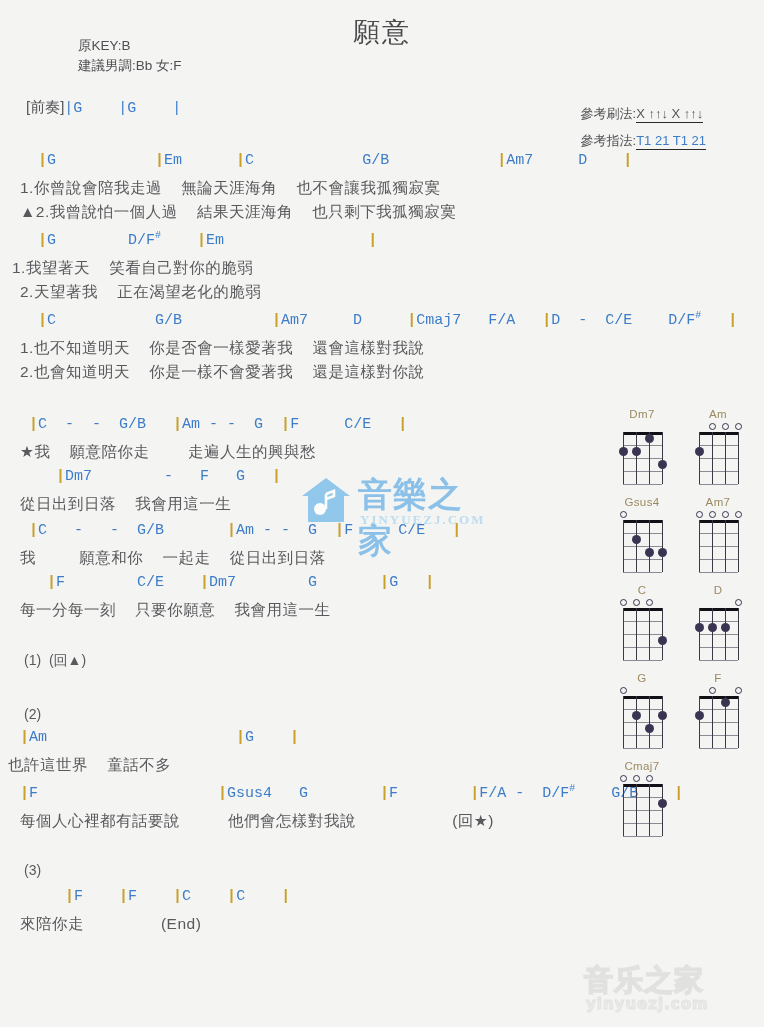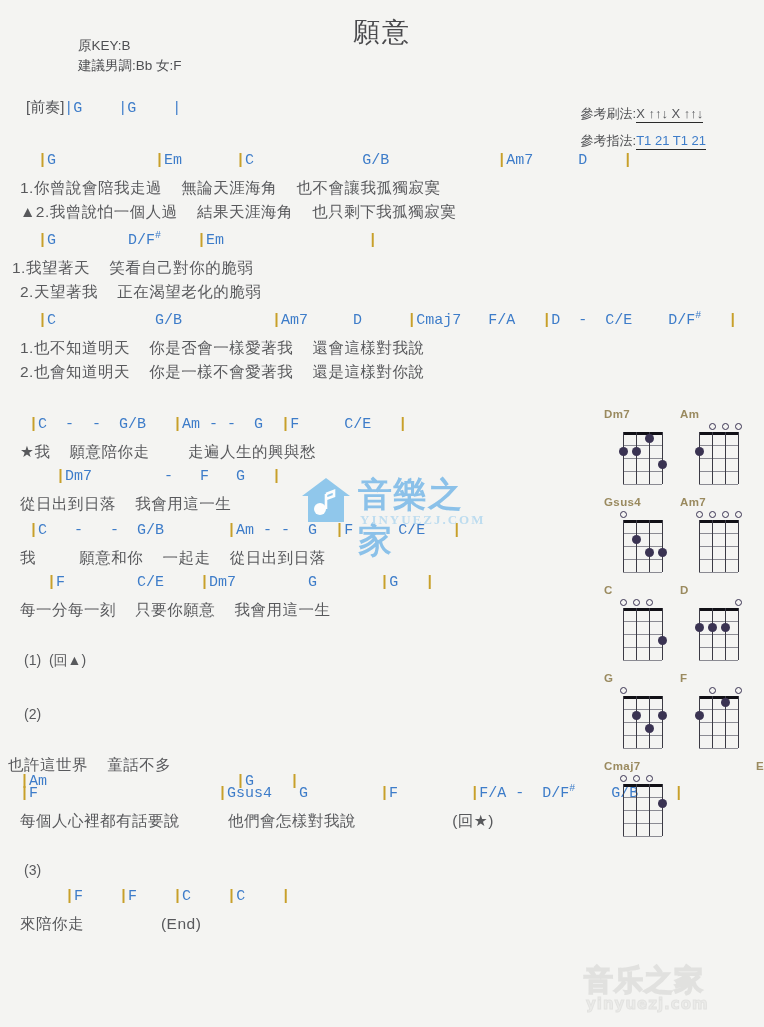--- a/index.html
+++ b/index.html
@@ -114,22 +114,23 @@
   }
   .diagram {
     position: relative;
     width: 76px;
     height: 88px;
   }
   .diagram.single { margin-left: 76px; }
   .dg-name {
     position: absolute;
     top: 0; left: 0; right: 0;
+    text-align: center;
     font-size: 11.5px;
-    font-weight: 700;
+    font-weight: 400;
     color: #9a8a5f;
     letter-spacing: 0.4px;
   }
   .dg-open-row {
     position: absolute;
     top: 15px; left: 0; right: 0;
     height: 9px;
   }
   .dg-open {
     position: absolute;
@@ -266,21 +267,21 @@
       <div class="line chordline" style="top: 416px; left: 20px;"> <span class="bar">|</span>C  -  -  G/B   <span class="bar">|</span>Am - -  G  <span class="bar">|</span>F     C/E   <span class="bar">|</span></div>
       <div class="line lyricline" style="top: 442px; left: 20px;">★我    願意陪你走        走遍人生的興與愁</div>
       <div class="line chordline" style="top: 468px; left: 20px;">    <span class="bar">|</span>Dm7        -   F   G   <span class="bar">|</span></div>
       <div class="line lyricline" style="top: 494px; left: 20px;">從日出到日落    我會用這一生</div>
       <div class="line chordline" style="top: 522px; left: 20px;"> <span class="bar">|</span>C   -   -  G/B       <span class="bar">|</span>Am - -  G  <span class="bar">|</span>F     C/E   <span class="bar">|</span></div>
       <div class="line lyricline" style="top: 548px; left: 20px;">我         願意和你    一起走    從日出到日落</div>
       <div class="line chordline" style="top: 574px; left: 20px;">   <span class="bar">|</span>F        C/E    <span class="bar">|</span>Dm7        G       <span class="bar">|</span>G   <span class="bar">|</span></div>
       <div class="line lyricline" style="top: 600px; left: 20px;">每一分每一刻    只要你願意    我會用這一生</div>
       <div class="line plainline" style="top: 652px; left: 24px;">(1)  (回▲)</div>
       <div class="line plainline" style="top: 706px; left: 24px;">(2)</div>
-      <div class="line chordline" style="top: 729px; left: 20px; margin-top: 44px;"><span class="bar">|</span>Am                     <span class="bar">|</span>G    <span class="bar">|</span></div>
+      <div class="line chordline" style="top: 729px; left: 20px;"><span class="bar">|</span>Am                     <span class="bar">|</span>G    <span class="bar">|</span></div>
       <div class="line lyricline" style="top: 755px; left: 8px;">也許這世界    童話不多</div>
       <div class="line chordline" style="top: 785px; left: 20px;"><span class="bar">|</span>F                    <span class="bar">|</span>Gsus4   G        <span class="bar">|</span>F        <span class="bar">|</span>F/A -  D/F<sup class="sharp">#</sup>    G/B    <span class="bar">|</span></div>
       <div class="line lyricline" style="top: 811px; left: 20px;">每個人心裡都有話要說          他們會怎樣對我說                    (回★)</div>
       <div class="line plainline" style="top: 862px; left: 24px;">(3)</div>
       <div class="line chordline" style="top: 888px; left: 20px;">     <span class="bar">|</span>F    <span class="bar">|</span>F    <span class="bar">|</span>C    <span class="bar">|</span>C    <span class="bar">|</span></div>
       <div class="line lyricline" style="top: 914px; left: 20px;">來陪你走                (End)</div>
     </div>
 
   <div class="diagrams">
     <div class="dgrid" id="dgrid">

